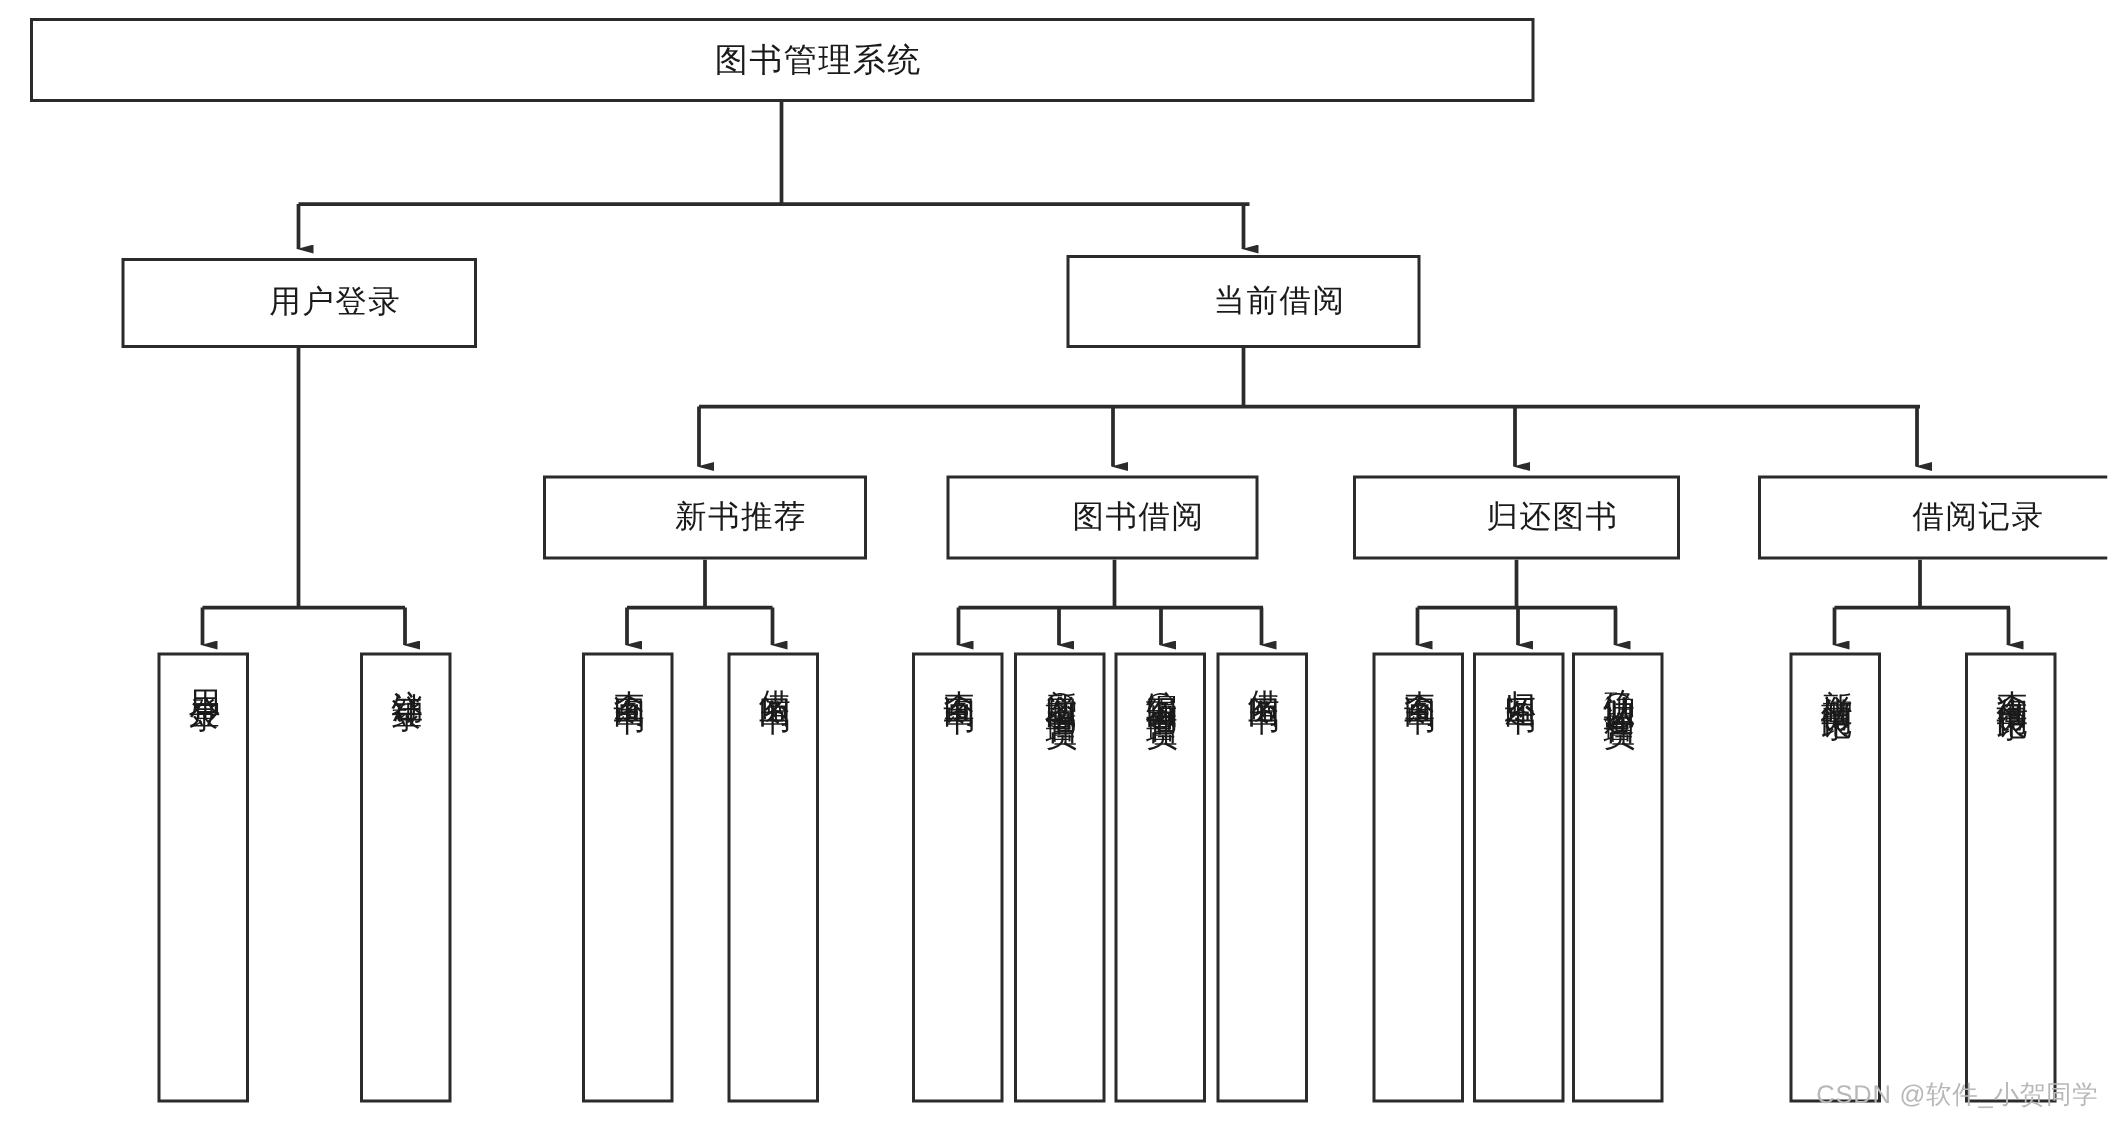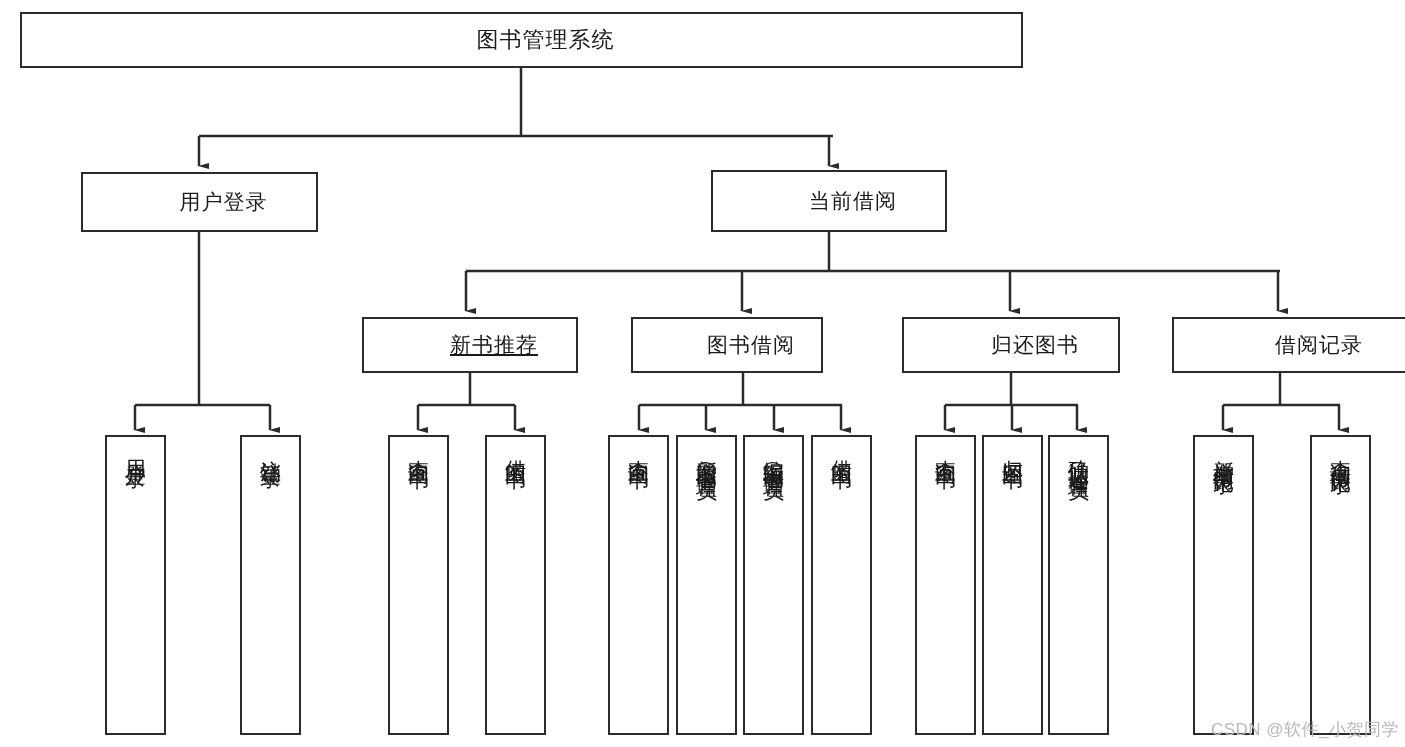--- a/index.html
+++ b/index.html
@@ -126,24 +126,24 @@
     <span>图书管理系统</span>
   </div>
 
   <div class="node h" style="left:81px; top:172px; width:237px; height:60px;">
     <span>用户登录</span>
   </div>
   <div class="node h" style="left:711px; top:170px; width:236px; height:62px;">
     <span>当前借阅</span>
   </div>
 
-  <div class="node h" style="left:362px; top:317px; width:216px; height:56px;text-decoration:underline;">
+  <div class="node h" style="left:362px; top:317px; width:216px; height:56px;">
     <span>新书推荐</span>
   </div>
-  <div class="node h" style="left:631px; top:317px; width:192px; height:56px;">
+  <div class="node h" style="left:631px; top:317px; width:208px; height:56px;">
     <span>图书借阅</span>
   </div>
   <div class="node h" style="left:902px; top:317px; width:218px; height:56px;">
     <span>归还图书</span>
   </div>
   <div class="node h" style="left:1172px; top:317px; width:246px; height:56px;">
     <span>借阅记录</span>
   </div>
 
   <div class="node v" style="left:105px; top:435px; width:61px; height:300px;">

